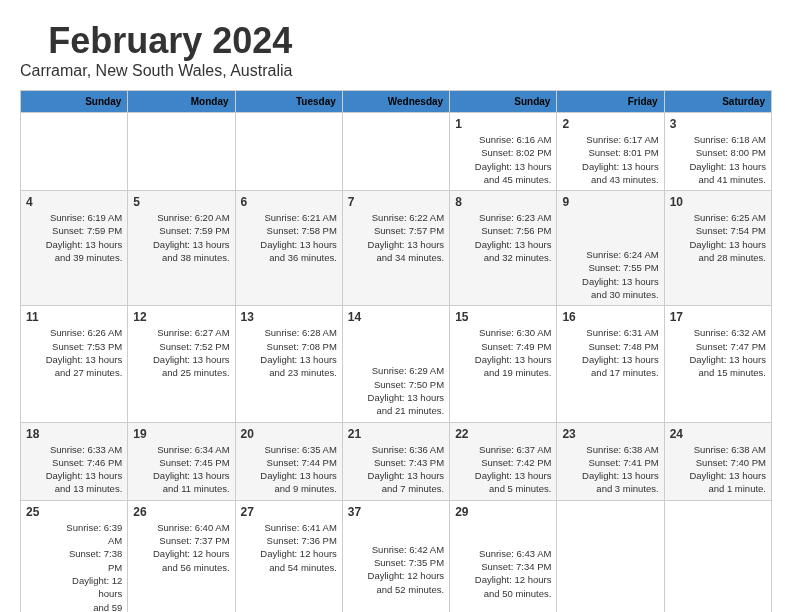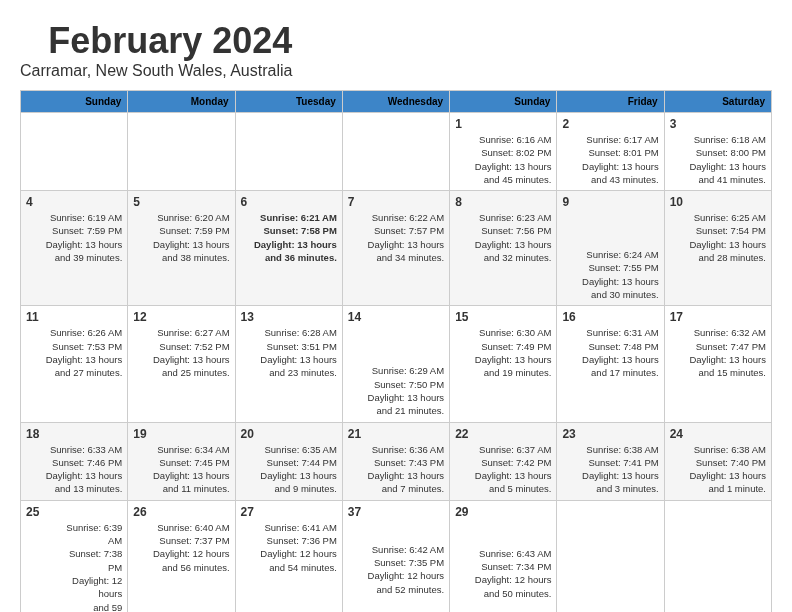--- a/index.html
+++ b/index.html
@@ -147,21 +147,21 @@
         </td>
         <td>
           <span class="day-number">5</span>
           <div class="day-info" style="white-space: pre-line;">Sunrise: 6:20 AM
 Sunset: 7:59 PM
 Daylight: 13 hours
 and 38 minutes.</div>
         </td>
         <td>
           <span class="day-number">6</span>
-          <div class="day-info" style="white-space: pre-line; font-weight: bold;">Sunrise: 6:21 AM
+          <div class="day-info" style="white-space: pre-line;">Sunrise: 6:21 AM
 Sunset: 7:58 PM
 Daylight: 13 hours
 and 36 minutes.</div>
         </td>
         <td>
           <span class="day-number">7</span>
           <div class="day-info" style="white-space: pre-line;">Sunrise: 6:22 AM
 Sunset: 7:57 PM
 Daylight: 13 hours
 and 34 minutes.</div>
@@ -199,21 +199,21 @@
         <td>
           <span class="day-number">12</span>
           <div class="day-info" style="white-space: pre-line;">Sunrise: 6:27 AM
 Sunset: 7:52 PM
 Daylight: 13 hours
 and 25 minutes.</div>
         </td>
         <td>
           <span class="day-number">13</span>
           <div class="day-info" style="white-space: pre-line;">Sunrise: 6:28 AM
-Sunset: 3:51 PM
+Sunset: 7:08 PM
 Daylight: 13 hours
 and 23 minutes.</div>
         </td>
         <td>
           <span class="day-number">14</span>
           <div class="day-info" style="white-space: pre-line; margin-top: 40px;">Sunrise: 6:29 AM
 Sunset: 7:50 PM
 Daylight: 13 hours
 and 21 minutes.</div>
         </td>

